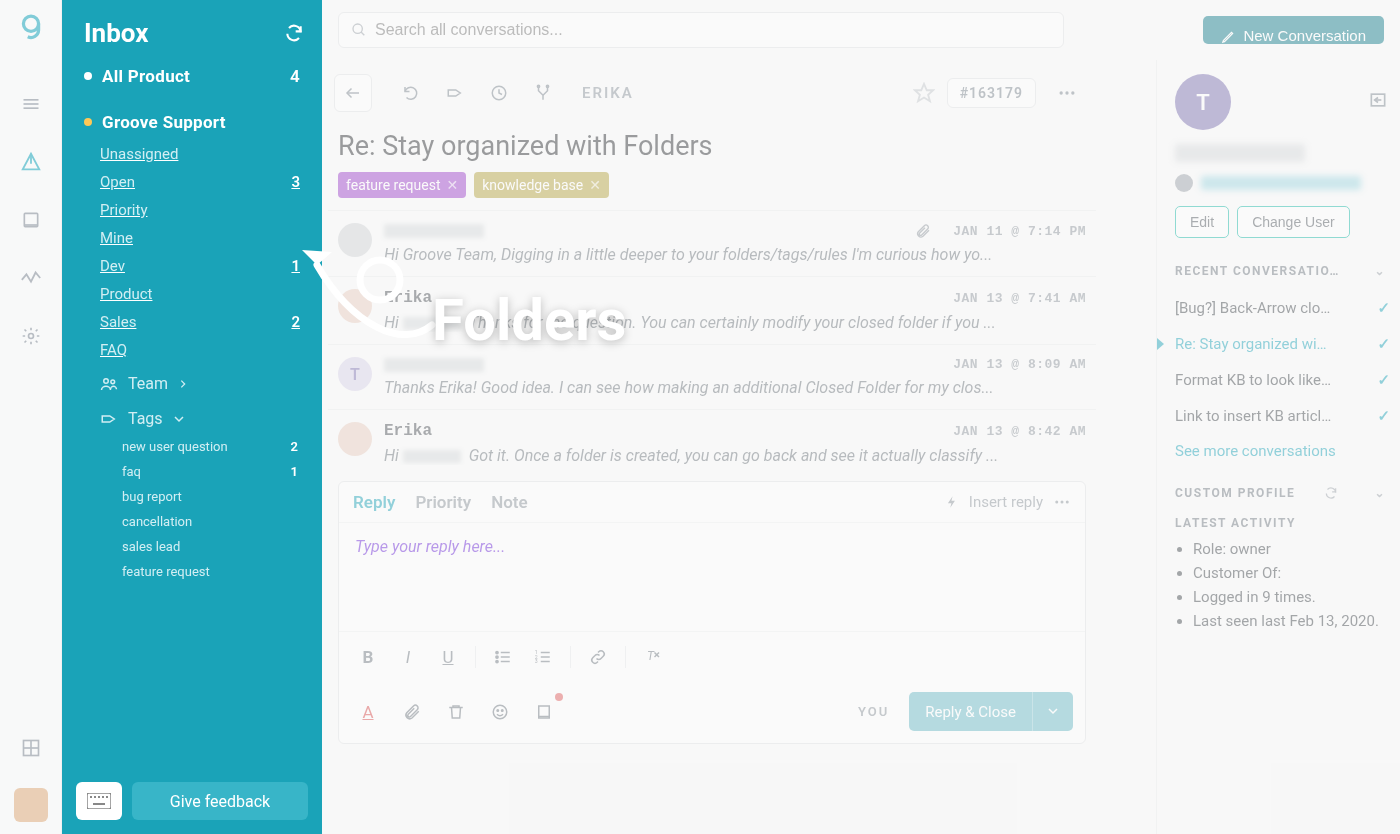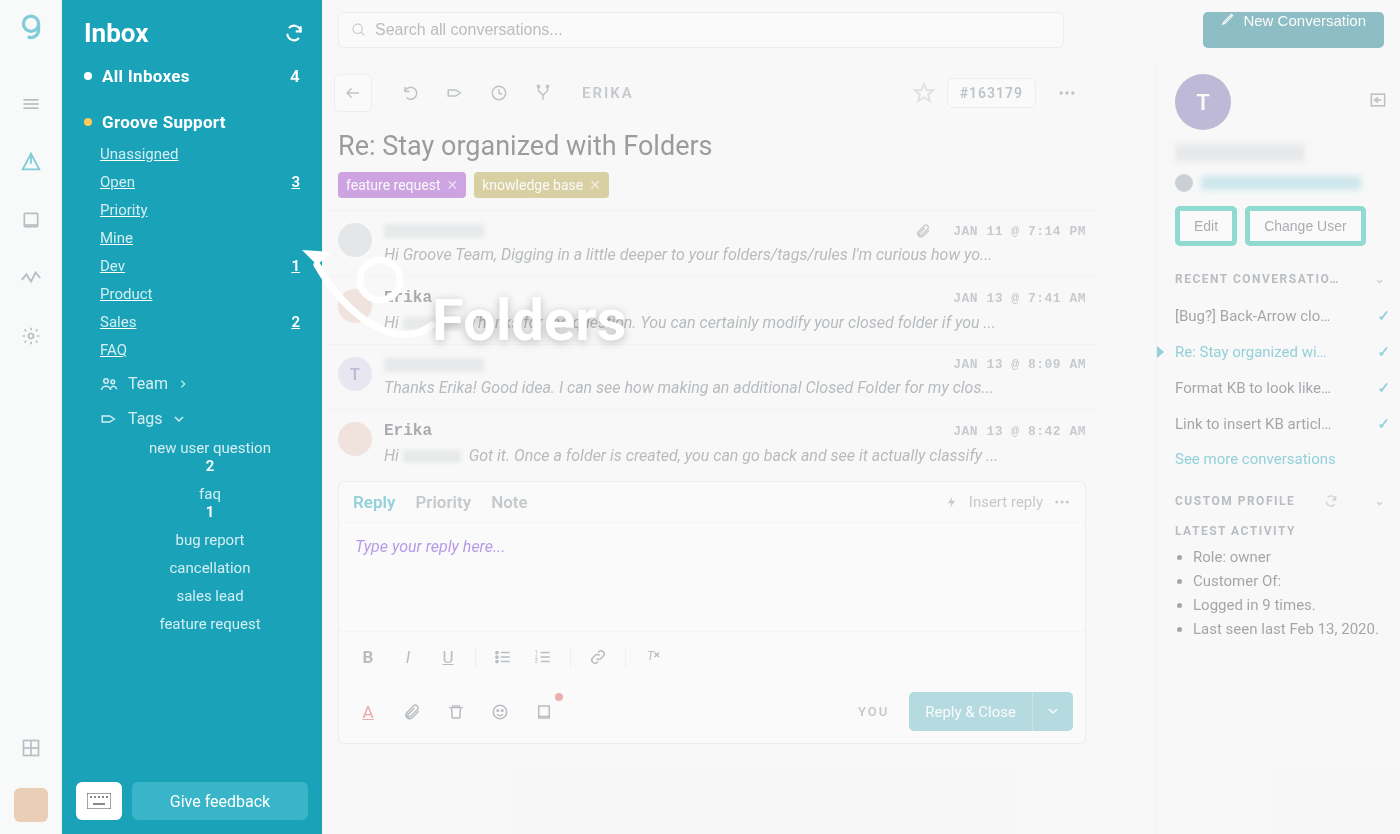--- a/index.html
+++ b/index.html
@@ -37,33 +37,33 @@
 .sidebar .row.head-row { font-weight:700; font-size:17px; color:#fff; }
 .sidebar .row .label { flex:1; color:#d2eef3; }
 .sidebar .row.head-row .label { color:#fff; }
 .sidebar .row .count { font-weight:600; color:#fff; }
 .sidebar .folders { padding-left: 38px; text-decoration: underline; }
 .sidebar .folders .frow { display:flex; align-items:center; padding:5px 22px 5px 0; font-size:15px; }
 .sidebar .folders .frow .flabel { flex:1; color:#d2eef3; }
 .sidebar .folders .frow .fcount { color:#fff; font-weight:600; }
 .sidebar .sec-row { display:flex; align-items:center; padding:10px 22px 6px 38px; font-size:16px; color:#d2eef3; gap:10px; }
 .sidebar .tags { padding-left:60px; }
-.sidebar .tags .trow { display:flex; align-items:center; padding:5px 24px 5px 0; font-size:15px; color:#d2eef3;flex-direction:column; }
+.sidebar .tags .trow { display:flex; align-items:center; padding:5px 24px 5px 0; font-size:13px; color:#d2eef3; }
 .sidebar .tags .trow .tlabel { flex:1; }
 .sidebar .tags .trow .tcount { color:#fff; font-weight:600; }
 .sidebar .bottom-bar { margin-top:auto; padding:14px; display:flex; gap:10px; }
 .sidebar .kbd-btn { width:46px; height:38px; background:#fff; border-radius:6px; display:flex; align-items:center; justify-content:center; cursor:pointer; }
 .sidebar .feedback-btn { flex:1; height:38px; background:#38b5c8; border-radius:6px; display:flex; align-items:center; justify-content:center; font-size:16px; color:#fff; cursor:pointer; }
 
 .main { position:absolute; left:322px; top:0; right:0; height:834px; }
 .main-top { display:flex; align-items:center; padding:12px 16px; gap:14px; }
 .search-box { flex:0 0 726px; height:36px; border:1px solid #e0e2e4; border-radius:6px; display:flex; align-items:center; padding:0 12px; color:#9aa1a8; font-size:16px; background:#fff; }
 .search-box input { border:none; outline:none; flex:1; font-size:16px; color:#6d28d9; background:transparent; }
 .search-box svg { margin-right:8px; flex:none; }
-.new-conv-btn { margin-left:auto; height:36px; background:#0f7b8a; color:#fff; border:none; border-radius:5px; padding:0 18px; font-size:15px; display:flex; align-items:flex-start; gap:8px; cursor:pointer; }
+.new-conv-btn { margin-left:auto; height:28px; background:#0f7b8a; color:#fff; border:none; border-radius:5px; padding:0 18px; font-size:15px; display:flex; align-items:flex-end; gap:8px; cursor:pointer; }
 
 .conv-col { position:absolute; left:0; top:60px; width:780px; bottom:0; padding:0 6px 0 6px; }
 .conv-toolbar { display:flex; align-items:center; padding:14px 10px 14px 6px; gap:6px; }
 .tb-btn { width:38px; height:38px; border:1px solid #e0e2e4; border-radius:6px; display:flex; align-items:center; justify-content:center; color:#7b858f; background:#fff; cursor:pointer; }
 .tb-btn.plain { border:none; background:transparent; }
 .tb-sep { width:8px; }
 .assignee-label { margin-left:14px; font-size:15px; letter-spacing:2px; color:#8a939b; font-weight:600; }
 .tb-right { margin-left:auto; display:flex; align-items:center; gap:12px; }
 .conv-id { border:1px solid #e0e2e4; border-radius:6px; padding:6px 12px; font-size:14px; color:#7b858f; font-weight:600; letter-spacing:1px; background:#fff; }
 .star { color:#c3c8cc; }
@@ -104,21 +104,21 @@
 
 .right-panel { position:absolute; right:0; top:60px; width:244px; bottom:0; border-left:1px solid #eceded; padding:14px 6px 10px 18px; overflow:hidden; }
 .right-panel .hdr { display:flex; align-items:center; }
 .right-panel .hdr .big-avatar { width:56px; height:56px; border-radius:50%; background:#7b6fb0; color:#fff; display:flex; align-items:center; justify-content:center; font-size:22px; font-weight:600; }
 .right-panel .hdr .exit { margin-left:auto; color:#7b858f; cursor:pointer; margin-right:6px; }
 .right-panel .name-blur-lg { height:18px; width:130px; background:#d6d9db; filter:blur(3px); margin-top:14px; border-radius:2px; }
 .right-panel .user-row { display:flex; align-items:center; gap:8px; margin-top:12px; }
 .right-panel .user-row .uic { width:18px; height:18px; border-radius:50%; background:#9aa1a8; }
 .right-panel .user-row .ublur { height:14px; width:160px; background:#9bd5e0; filter:blur(3px); border-radius:2px; }
 .right-panel .mini-btns { display:flex; gap:8px; margin-top:14px; }
-.right-panel .mini-btns button { border:5px solid #14b8a6; background:#fff; border-radius:5px; padding:7px 14px; font-size:14px; color:#4e555c; cursor:pointer; }
+.right-panel .mini-btns button { border:1px solid #14b8a6; background:#fff; border-radius:5px; padding:7px 14px; font-size:14px; color:#4e555c; cursor:pointer; }
 .right-panel .section-title { display:flex; align-items:center; font-size:12px; letter-spacing:1.5px; color:#6f7880; font-weight:700; margin-top:26px; padding-right:8px; }
 .right-panel .section-title .chev { margin-left:auto; color:#9aa1a8; }
 .right-panel .conv-list { margin-top:12px; }
 .right-panel .conv-item { display:flex; align-items:center; padding:9px 4px 9px 0; font-size:15px; color:#3f454b; gap:10px; }
 .right-panel .conv-item.active { color:#1aa3b8; position:relative; }
 .right-panel .conv-item.active::before { content:''; position:absolute; left:-18px; top:50%; transform:translateY(-50%); border-left:7px solid #1aa3b8; border-top:6px solid transparent; border-bottom:6px solid transparent; }
 .right-panel .conv-item .txt { flex:1; white-space:nowrap; overflow:hidden; text-overflow:ellipsis; }
 .right-panel .conv-item .chk { color:#1aa3b8; font-weight:700; }
 .right-panel .see-more { color:#1aa3b8; font-size:15px; margin-top:8px; cursor:pointer; }
 .right-panel .latest { margin-top:16px; }
@@ -185,21 +185,21 @@
 <div class="sidebar">
   <div class="sidebar-header">
     <h1>Inbox</h1>
     <svg class="refresh-ic" viewBox="0 0 24 24" fill="none" stroke="#fff" stroke-width="2.5">
         <path d="M20 4 v6 h-6"></path>
         <path d="M4 13a8 8 0 0 0 14 5M20 11a8 8 0 0 0 -14 -5"></path>
       </svg>
   </div>
   <div class="row head-row">
     <span class="dot white"></span>
-    <span class="label" style="color:#fff">All Inboxes</span>
+    <span class="label" style="color:#fff">All Product</span>
     <span class="count">4</span>
   </div>
   <div style="height:10px"></div>
   <div class="row head-row">
     <span class="dot amber"></span>
     <span class="label" style="color:#fff">Groove Support</span>
   </div>
   <div class="folders">
     <div class="frow">
         <span class="flabel">Unassigned</span>

